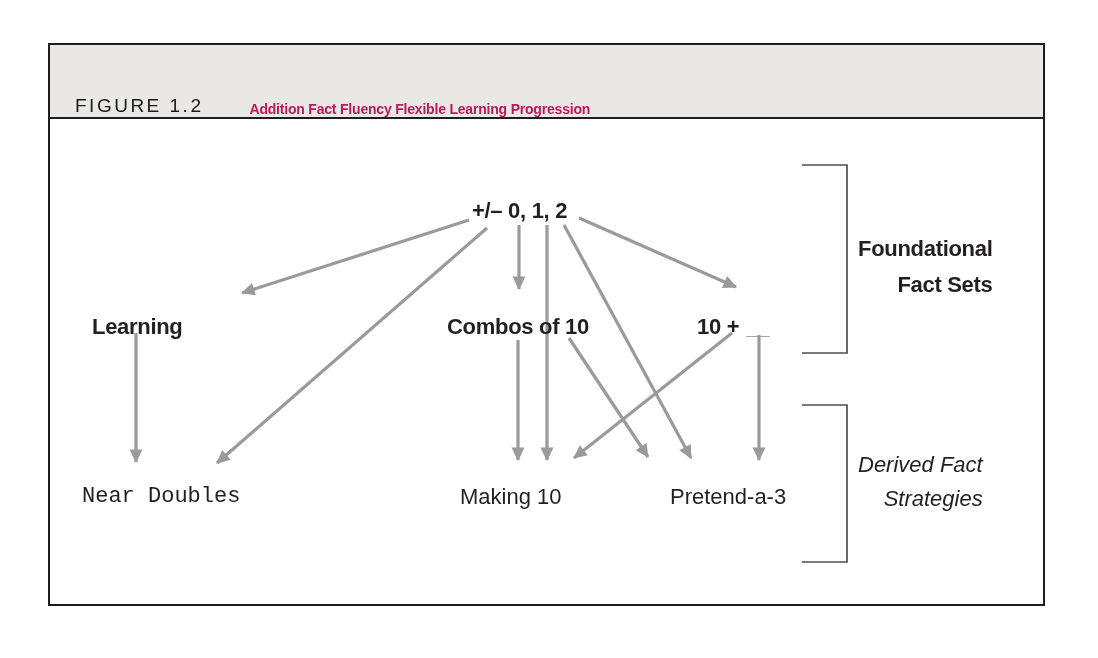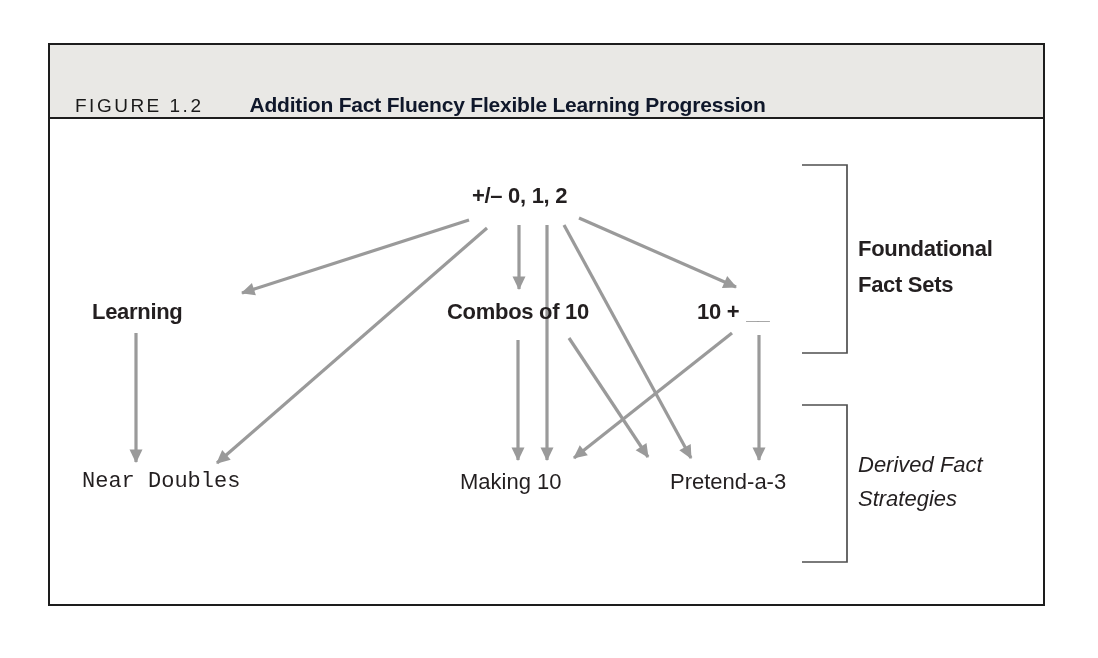--- a/index.html
+++ b/index.html
@@ -3,37 +3,37 @@
 <meta charset="utf-8">
 <style>
   html,body{margin:0;padding:0;background:#ffffff;}
   .page{position:relative;width:1098px;height:658px;background:#ffffff;overflow:hidden;
         font-family:"Liberation Sans", sans-serif;color:#231f20;}
   .figure{position:absolute;left:48px;top:43px;width:997px;height:563px;
           border:2px solid #1d1d1d;box-sizing:border-box;background:#ffffff;}
   .figure-header{height:74px;background:#e9e8e5;border-bottom:2px solid #1d1d1d;
                  display:flex;align-items:flex-end;padding-left:25px;box-sizing:border-box;}
   .fig-label{font-size:19px;font-weight:400;letter-spacing:2.5px;color:#1a1a1a;white-space:nowrap;}
-  .fig-title{font-size:21px;font-weight:700;letter-spacing:-0.2px;margin-left:46px;color:#0f172a;white-space:nowrap;}
+  .fig-title{font-size:14px;font-weight:700;letter-spacing:-0.2px;margin-left:46px;color:#be185d;white-space:nowrap;}
   .figure-body{position:relative;width:100%;height:487px;}
   .figure-body svg{position:absolute;left:0;top:0;}
-  .node{position:absolute;font-size:22px;line-height:26px;white-space:nowrap;}
+  .node{position:absolute;font-size:22px;line-height:26px;white-space:nowrap;margin-top:15px;}
   .bold{font-weight:700;letter-spacing:-0.3px;}
   .n-top{left:422px;top:64px;}
   .n-doubles{left:42px;top:180px;}
   .n-combos{left:397px;top:180px;}
   .n-tenplus{left:647px;top:180px;}
   .n-neardoubles{left:32px;top:350px;font-family:Liberation Mono, monospace;}
   .n-making10{left:410px;top:350px;}
   .n-pretend{left:620px;top:350px;}
   .blank{color:#9a9a9a;font-weight:700;margin-left:7px;letter-spacing:-1px;}
   .grp{position:absolute;font-size:22px;white-space:nowrap;}
   .grp-foundational{left:808px;top:112px;font-weight:700;line-height:36px;letter-spacing:-0.3px;}
   .grp-derived{left:808px;top:329px;font-weight:400;line-height:34px;font-style:italic;}
-  .grp div{display:block;}
+  .grp div{display:block;text-align:right;}
 </style>
 </head>
 <body>
 
 <div class="page">
   <div class="figure">
 
     <div class="figure-header">
       <span class="fig-label">FIGURE 1.2</span>
       <span class="fig-title">Addition Fact Fluency Flexible Learning Progression</span>

